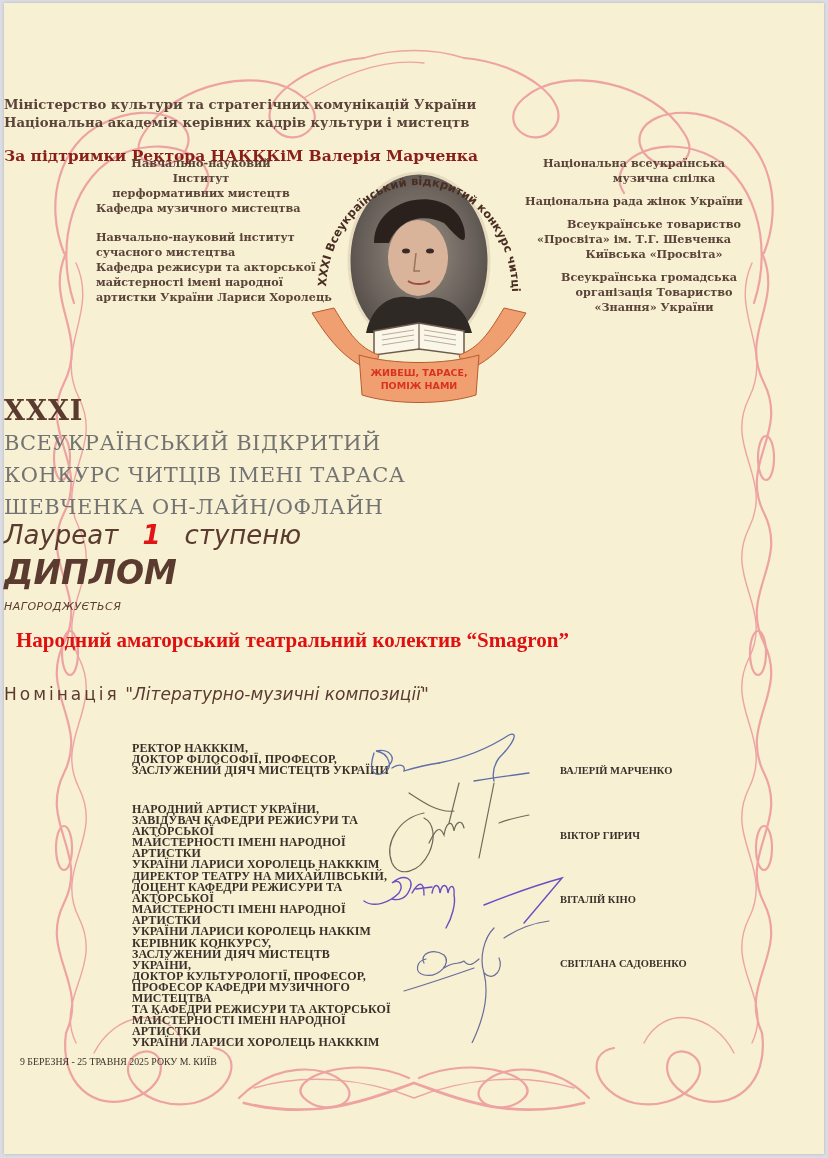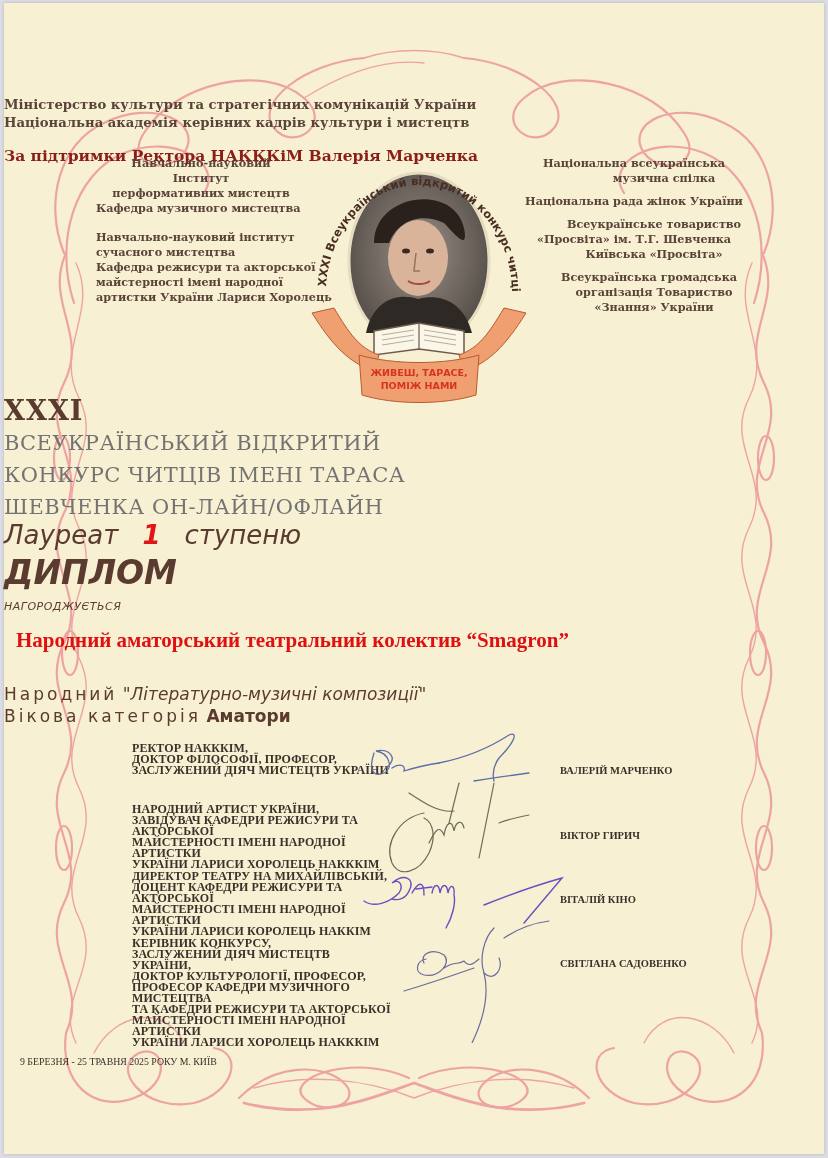--- a/index.html
+++ b/index.html
@@ -174,26 +174,22 @@
 
   <div class="abs laureat center">
     <span>Лауреат</span><span class="num">1</span><span>ступеню</span>
   </div>
   <div class="abs diploma center">ДИПЛОМ</div>
   <div class="abs awarded center">НАГОРОДЖУЄТЬСЯ</div>
   <div class="abs recipient center">Народний аматорський театральний колектив “Smagron”</div>
 
   <div class="abs nomination center">
     <div>
-      <span class="sp">Народний</span>
+      <span class="sp">Номінація</span>
       <span class="it">"Літературно-музичні композиції"</span>
-    </div>
-    <div>
-      <span class="sp">Вікова категорія</span>
-      <span class="bd">Аматори</span>
     </div>
   </div>
 
   <div class="abs sign-title" style="top:740px;">
     <div>РЕКТОР НАКККІМ,</div>
     <div>ДОКТОР ФІЛОСОФІЇ, ПРОФЕСОР,</div>
     <div>ЗАСЛУЖЕНИЙ ДІЯЧ МИСТЕЦТВ УКРАЇНИ</div>
   </div>
   <div class="abs sign-name" style="top:762px;">ВАЛЕРІЙ МАРЧЕНКО</div>
 

